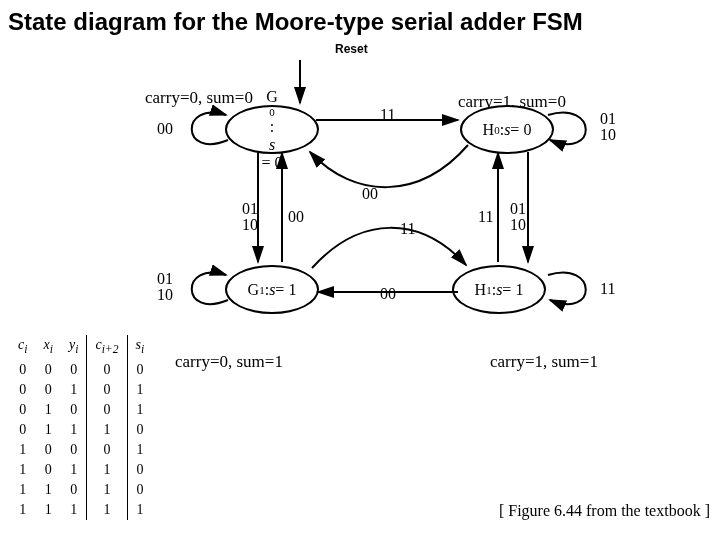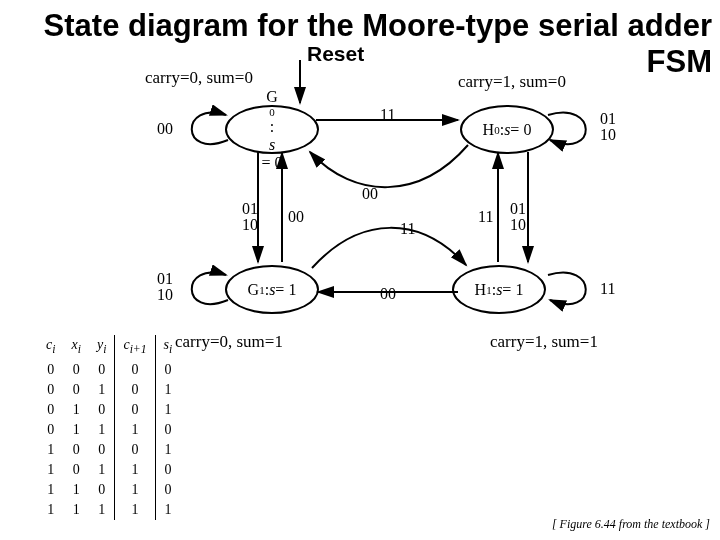--- a/index.html
+++ b/index.html
@@ -7,34 +7,36 @@
     padding: 8px;
     font-family: Arial, Helvetica, sans-serif;
     background: #fff;
     color: #000;
     width: 720px;
     height: 540px;
     box-sizing: border-box;
     position: relative;
   }
   .title {
-    font-size: 31px;
+    font-size: 24px;
     font-weight: bold;
-    text-align: right;
+    text-align: left;
     margin-bottom: 4px;
   }
   .reset-label {
     position: absolute;
-    font-size: 21px;
+    font-size: 12px;
     font-weight: bold;
+    margin-left: 28px;
   }
   .desc {
     position: absolute;
     font-family: "Times New Roman", serif;
     font-size: 17px;
+    margin-top: 20px;
   }
   .edge-label {
     position: absolute;
     font-family: "Times New Roman", serif;
     font-size: 16px;
   }
   .state {
     position: absolute;
     border: 2px solid #000;
     border-radius: 50%;
@@ -43,38 +45,37 @@
     justify-content: center;
     font-family: "Times New Roman", serif;
     font-size: 16px;
     background: #fff;
   }
   .state .sub { font-size: 11px; vertical-align: sub; }
   .state .ital { font-style: italic; }
   .cite {
     position: absolute;
     right: 10px;
-    bottom: 8px;
-    font-family: "Times New Roman", serif;
-    font-size: 12px;
-    font-style: italic;
+    bottom: 20px;
+    font-family: "Times New Roman", serif;
+    font-size: 16px;
   }
   svg.diagram {
     position: absolute;
     left: 0; top: 0;
     pointer-events: none;
   }
   .tt {
     position: absolute;
     left: 10px;
     top: 335px;
     font-family: "Times New Roman", serif;
     font-size: 14px;
   }
-  .tt table { border-collapse: collapse; margin-left: 28px; }
+  .tt table { border-collapse: collapse; }
   .tt td, .tt th {
     padding: 2px 8px;
     text-align: center;
     font-weight: normal;
   }
   .tt .hdr { font-style: italic; }
   .tt .vline { border-left: 1px solid #000; }
   .tt thead tr th { padding-bottom: 4px; }
 </style>
 </head>
@@ -156,21 +157,21 @@
   <path d="M 458 292 L 318 292" stroke="#000" stroke-width="2" fill="none" marker-end="url(#arrow)"></path>
 </svg>
 
 <div class="tt">
   <table>
     <thead>
       <tr>
         <th class="hdr"><span>c<sub>i</sub></span></th>
         <th class="hdr"><span>x<sub>i</sub></span></th>
         <th class="hdr"><span>y<sub>i</sub></span></th>
-        <th class="hdr vline"><span>c<sub>i+1</sub></span></th>
+        <th class="hdr vline"><span>c<sub>i+2</sub></span></th>
         <th class="hdr vline"><span>s<sub>i</sub></span></th>
       </tr>
     </thead>
     <tbody id="tt-body">
         <tr>
           <td>0</td>
           <td>0</td>
           <td>0</td>
           <td class="vline">0</td>
           <td class="vline">0</td>

